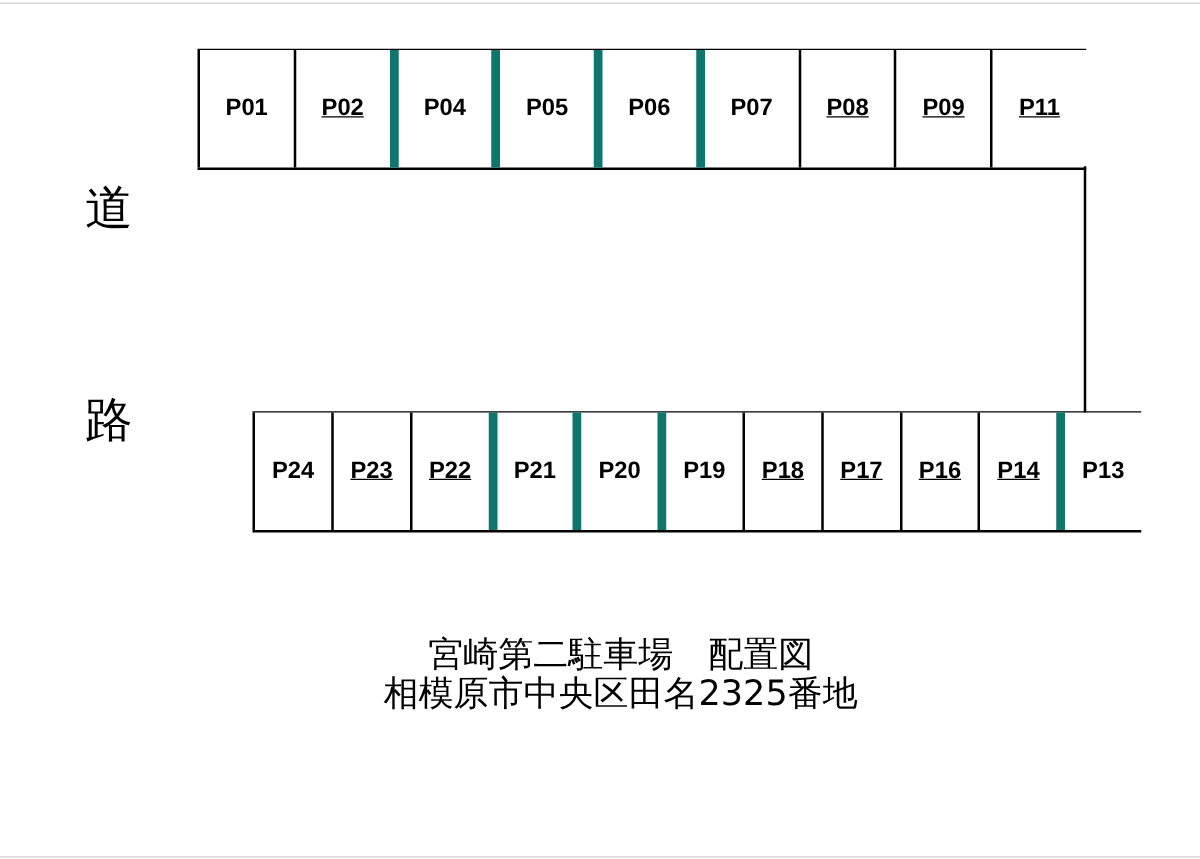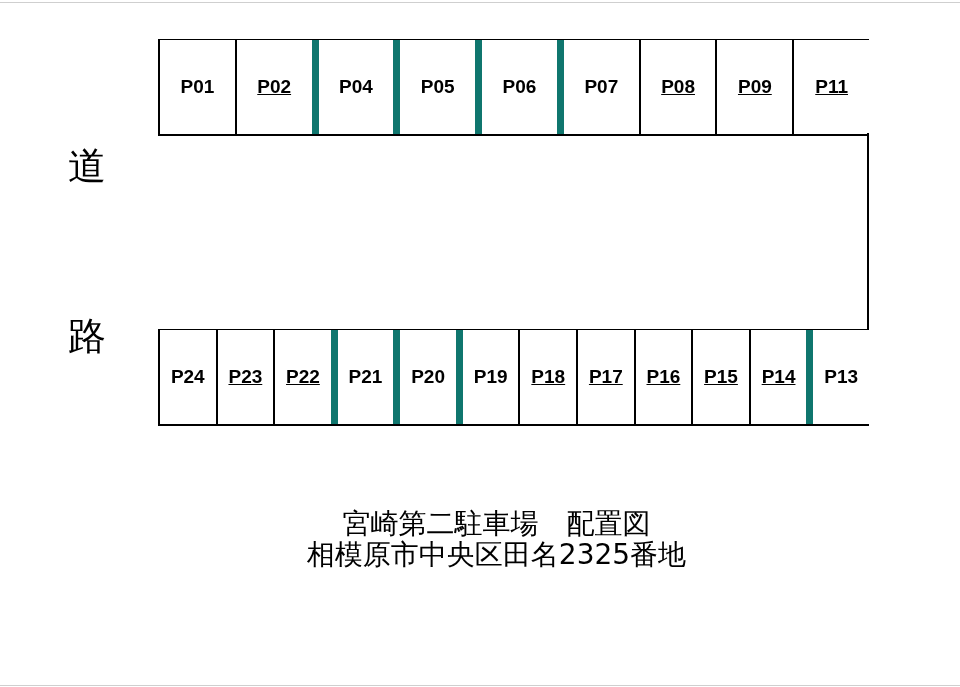--- a/index.html
+++ b/index.html
@@ -3,23 +3,23 @@
   <meta charset="utf-8">
   <style>
     html, body { margin: 0; padding: 0; background: #ffffff; }
     body {
       width: 960px; height: 687px; position: relative; overflow: hidden;
       font-family: "Liberation Sans", "DejaVu Sans", sans-serif; color: #000;
     }
     .page-edge-top { position: absolute; left: 0; top: 2px; width: 960px; height: 1px; background: #cfcfcf; }
     .page-edge-bottom { position: absolute; left: 0; top: 685px; width: 960px; height: 1px; background: #cfcfcf; }
 
-    .row { position: absolute; left: 158px; width: 711px; height: 94px; display: flex; }
+    .row { position: absolute; left: 158px; width: 711px; height: 94px; display: flex; justify-content: flex-end; }
     .row-top { top: 39px; border-top: 1px solid #000; border-bottom: 2px solid #000; }
-    .row-bottom { top: 329px; border-top: 1px solid #000; border-bottom: 2px solid #000; }
+    .row-bottom { top: 329px; border-top: 1px solid #000; border-bottom: 2px solid #000; margin-left: 44px; }
     .stall {
       flex: 1 1 0; box-sizing: border-box; border-left: 7px solid #0f766e;
       display: flex; align-items: center; justify-content: center;
       font-weight: bold; font-size: 19px; letter-spacing: 0px;
     }
     .stall.thick { border-left: 2px solid #000; text-decoration: underline; }
     .row .stall:first-child { border-left: 2px solid #000; }
 
     .right-wall { position: absolute; left: 867px; top: 133px; width: 2px; height: 197px; background: #000; }
 
@@ -62,21 +62,20 @@
 <div class="row row-bottom">
   <div class="stall">P24</div>
   <div class="stall thick">P23</div>
   <div class="stall thick">P22</div>
   <div class="stall">P21</div>
   <div class="stall">P20</div>
   <div class="stall">P19</div>
   <div class="stall thick">P18</div>
   <div class="stall thick">P17</div>
   <div class="stall thick">P16</div>
-  <div class="stall thick">P15</div>
   <div class="stall thick">P14</div>
   <div class="stall">P13</div>
 </div>
 
 <div class="caption caption-title">宮崎第二駐車場　配置図</div>
 <div class="caption caption-address">相模原市中央区田名2325番地</div>
 
 <div class="page-edge-bottom"></div>
 
 </body></html>

